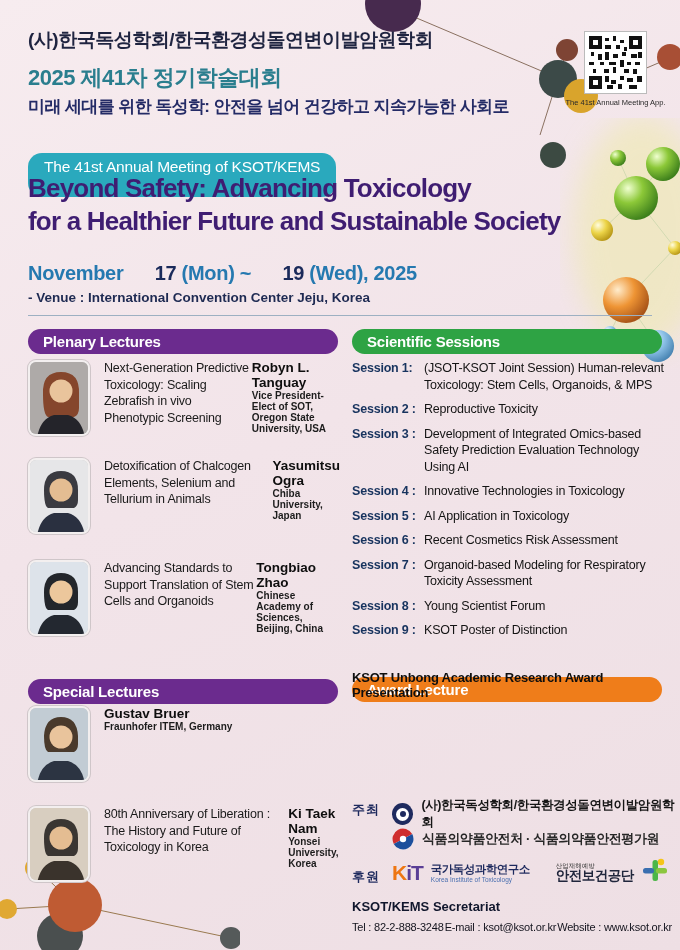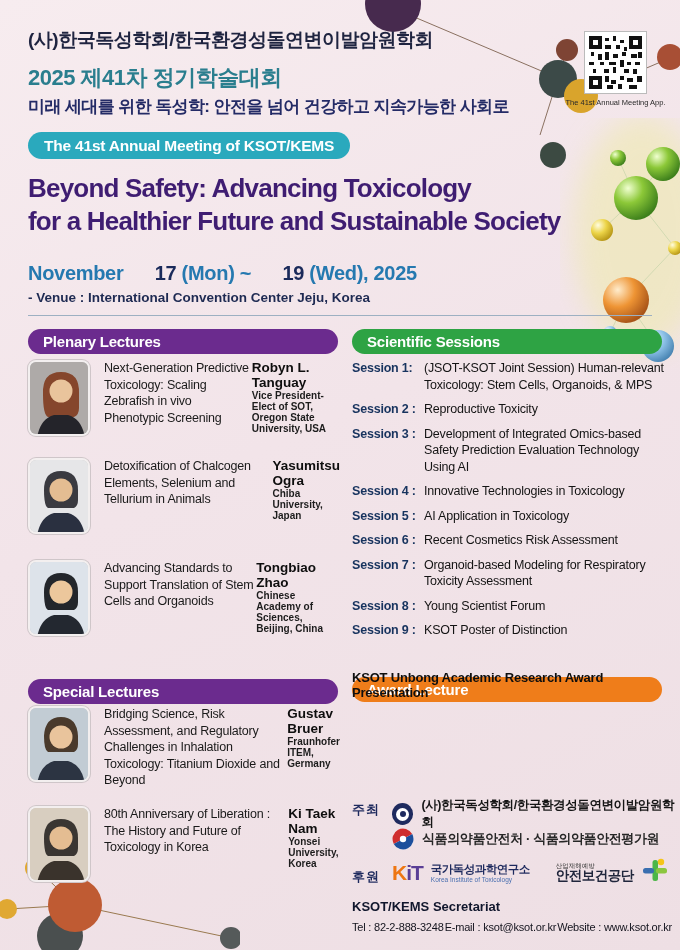--- a/index.html
+++ b/index.html
@@ -14,22 +14,22 @@
 
   
   .org { left:28px; top:27px; font-size:19px; font-weight:bold; color:#1f2440; letter-spacing:-0.5px; }
   .meeting-kr { left:28px; top:63px; font-size:22px; font-weight:bold; color:#2a7e8e; letter-spacing:-0.5px; }
   .slogan-kr { left:28px; top:95px; font-size:17px; font-weight:bold; color:#242b66; letter-spacing:-0.6px; }
 
   .qr-wrap { left:584px; top:31px; width:63px; height:63px; background:#fff; border:1px solid #bbb; padding:4px; }
   .qr-caption { left:553px; top:98px; width:125px; text-align:center; font-size:7.5px; color:#2a2a2a; }
 
   .badge {
-    left:28px; top:132px; height:27px; line-height:27px; padding:0 16px;
-    background:#2aa9bd; color:#fff; font-size:15.5px; font-weight:bold;
+    left:28px; top:153px; height:44px; line-height:27px; padding:0 16px;
+    background:#2aa9bd; color:#fff; font-size:15.5px; font-weight:normal;
     border-radius:14px; letter-spacing:-0.2px;
   }
   .main-title { left:28px; top:172px; width:610px; font-size:26px; font-weight:bold; color:#3f1d72; line-height:1.25; letter-spacing:-0.8px; }
 
   .date-line { left:28px; top:262px; font-size:20px; font-weight:bold; letter-spacing:-0.3px; }
   .date-line .blu { color:#2579b0; }
   .date-line .nvy { color:#1a2a5a;margin-left:26px; }
   .venue { left:28px; top:290px; font-size:13.5px; font-weight:bold; color:#1e2a52; }
   .divider { left:28px; top:315px; width:624px; height:0; border-top:1.5px solid #9db0c2; }
 
@@ -325,21 +325,20 @@
   <div class="abs speaker-row" style="left:28px;top:706px">
     <div class="photo">
       <svg width="62" height="76" viewBox="0 0 62 76">
           <rect width="62" height="76" fill="#c2ccd4"></rect>
           <path d="M14,28 Q15,9 31,9 Q47,9 48,28 L48,36 Q48,42 44,44 L18,44 Q14,42 14,28 Z" fill="#4a3a2c"></path>
           <circle cx="31" cy="29" r="11.5" fill="#e9c49c"></circle>
           <path d="M7,76 Q10,57 24,53 L38,53 Q52,57 55,76 Z" fill="#2c3442"></path>
         </svg>
     </div>
     <div class="sp-info" style="min-height:80px">
-      <div class="talk">Bridging Science, Risk Assessment, and Regulatory Challenges in Inhalation Toxicology: Titanium Dioxide and Beyond</div>
       <div>
         <div class="sname">Gustav Bruer</div>
         <div class="saffil">Fraunhofer ITEM, Germany</div>
       </div>
     </div>
   </div>
 
   <div class="abs speaker-row" style="left:28px;top:806px">
     <div class="photo">
       <svg width="62" height="76" viewBox="0 0 62 76">

